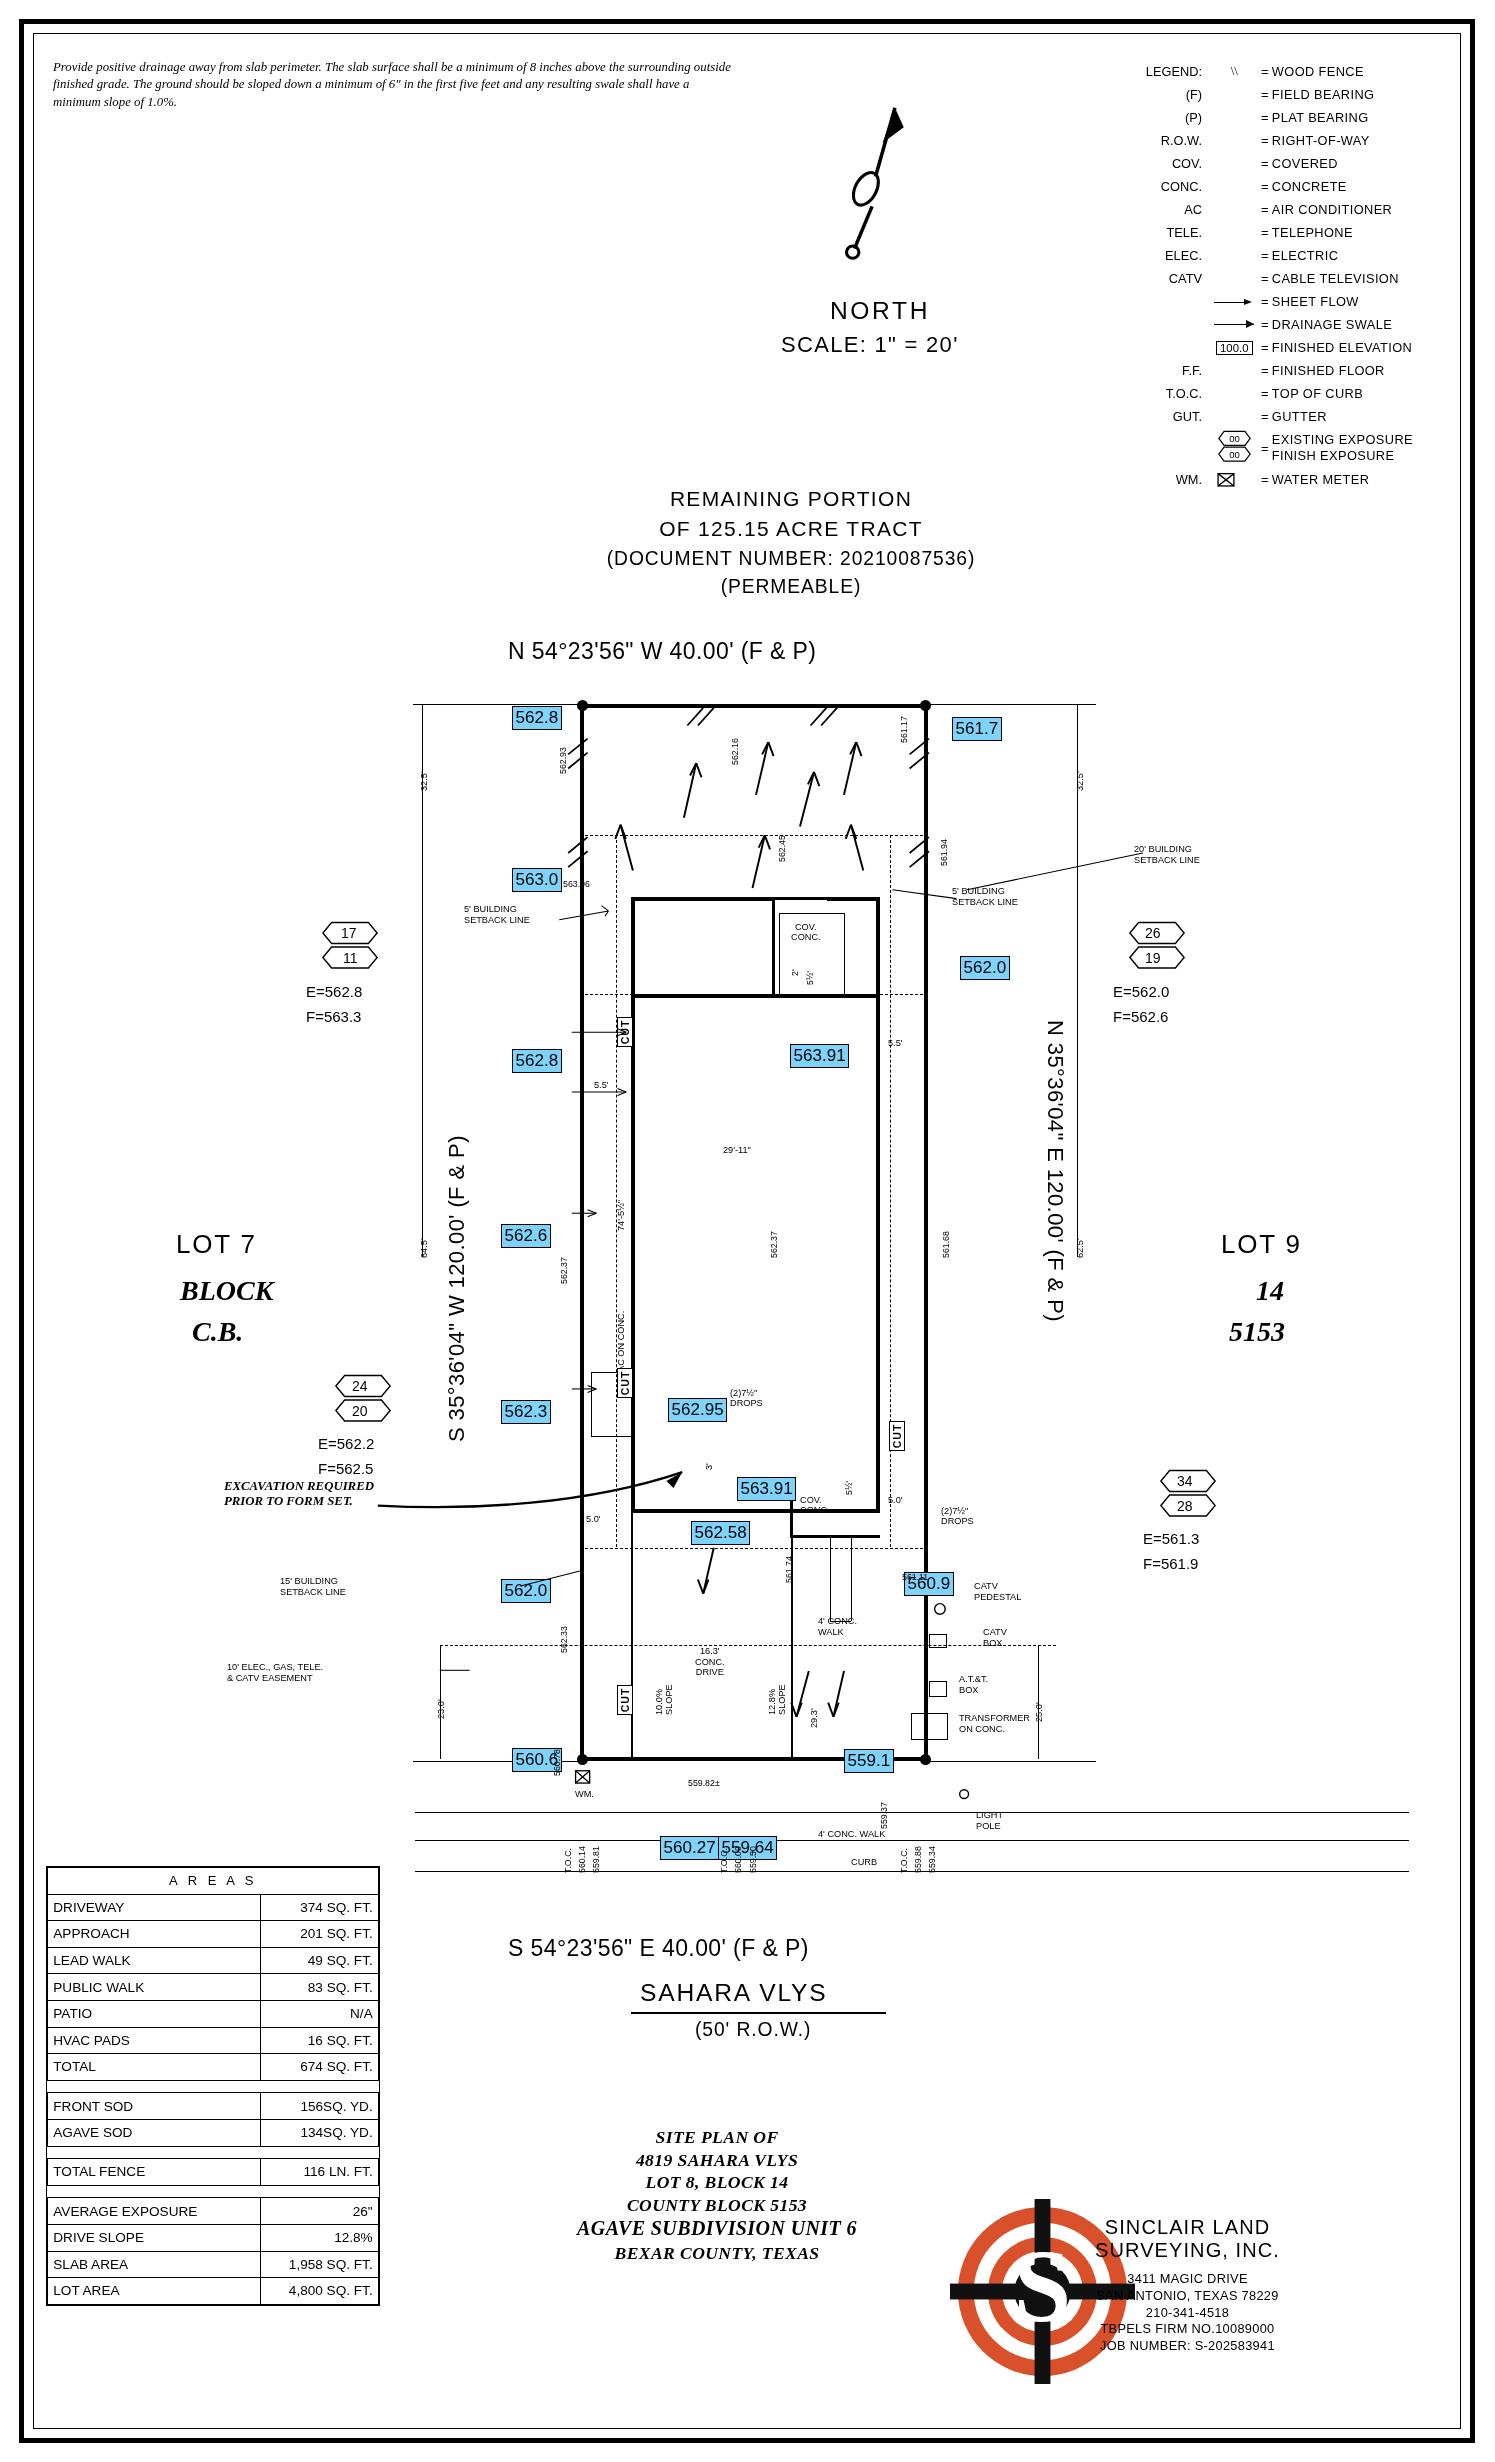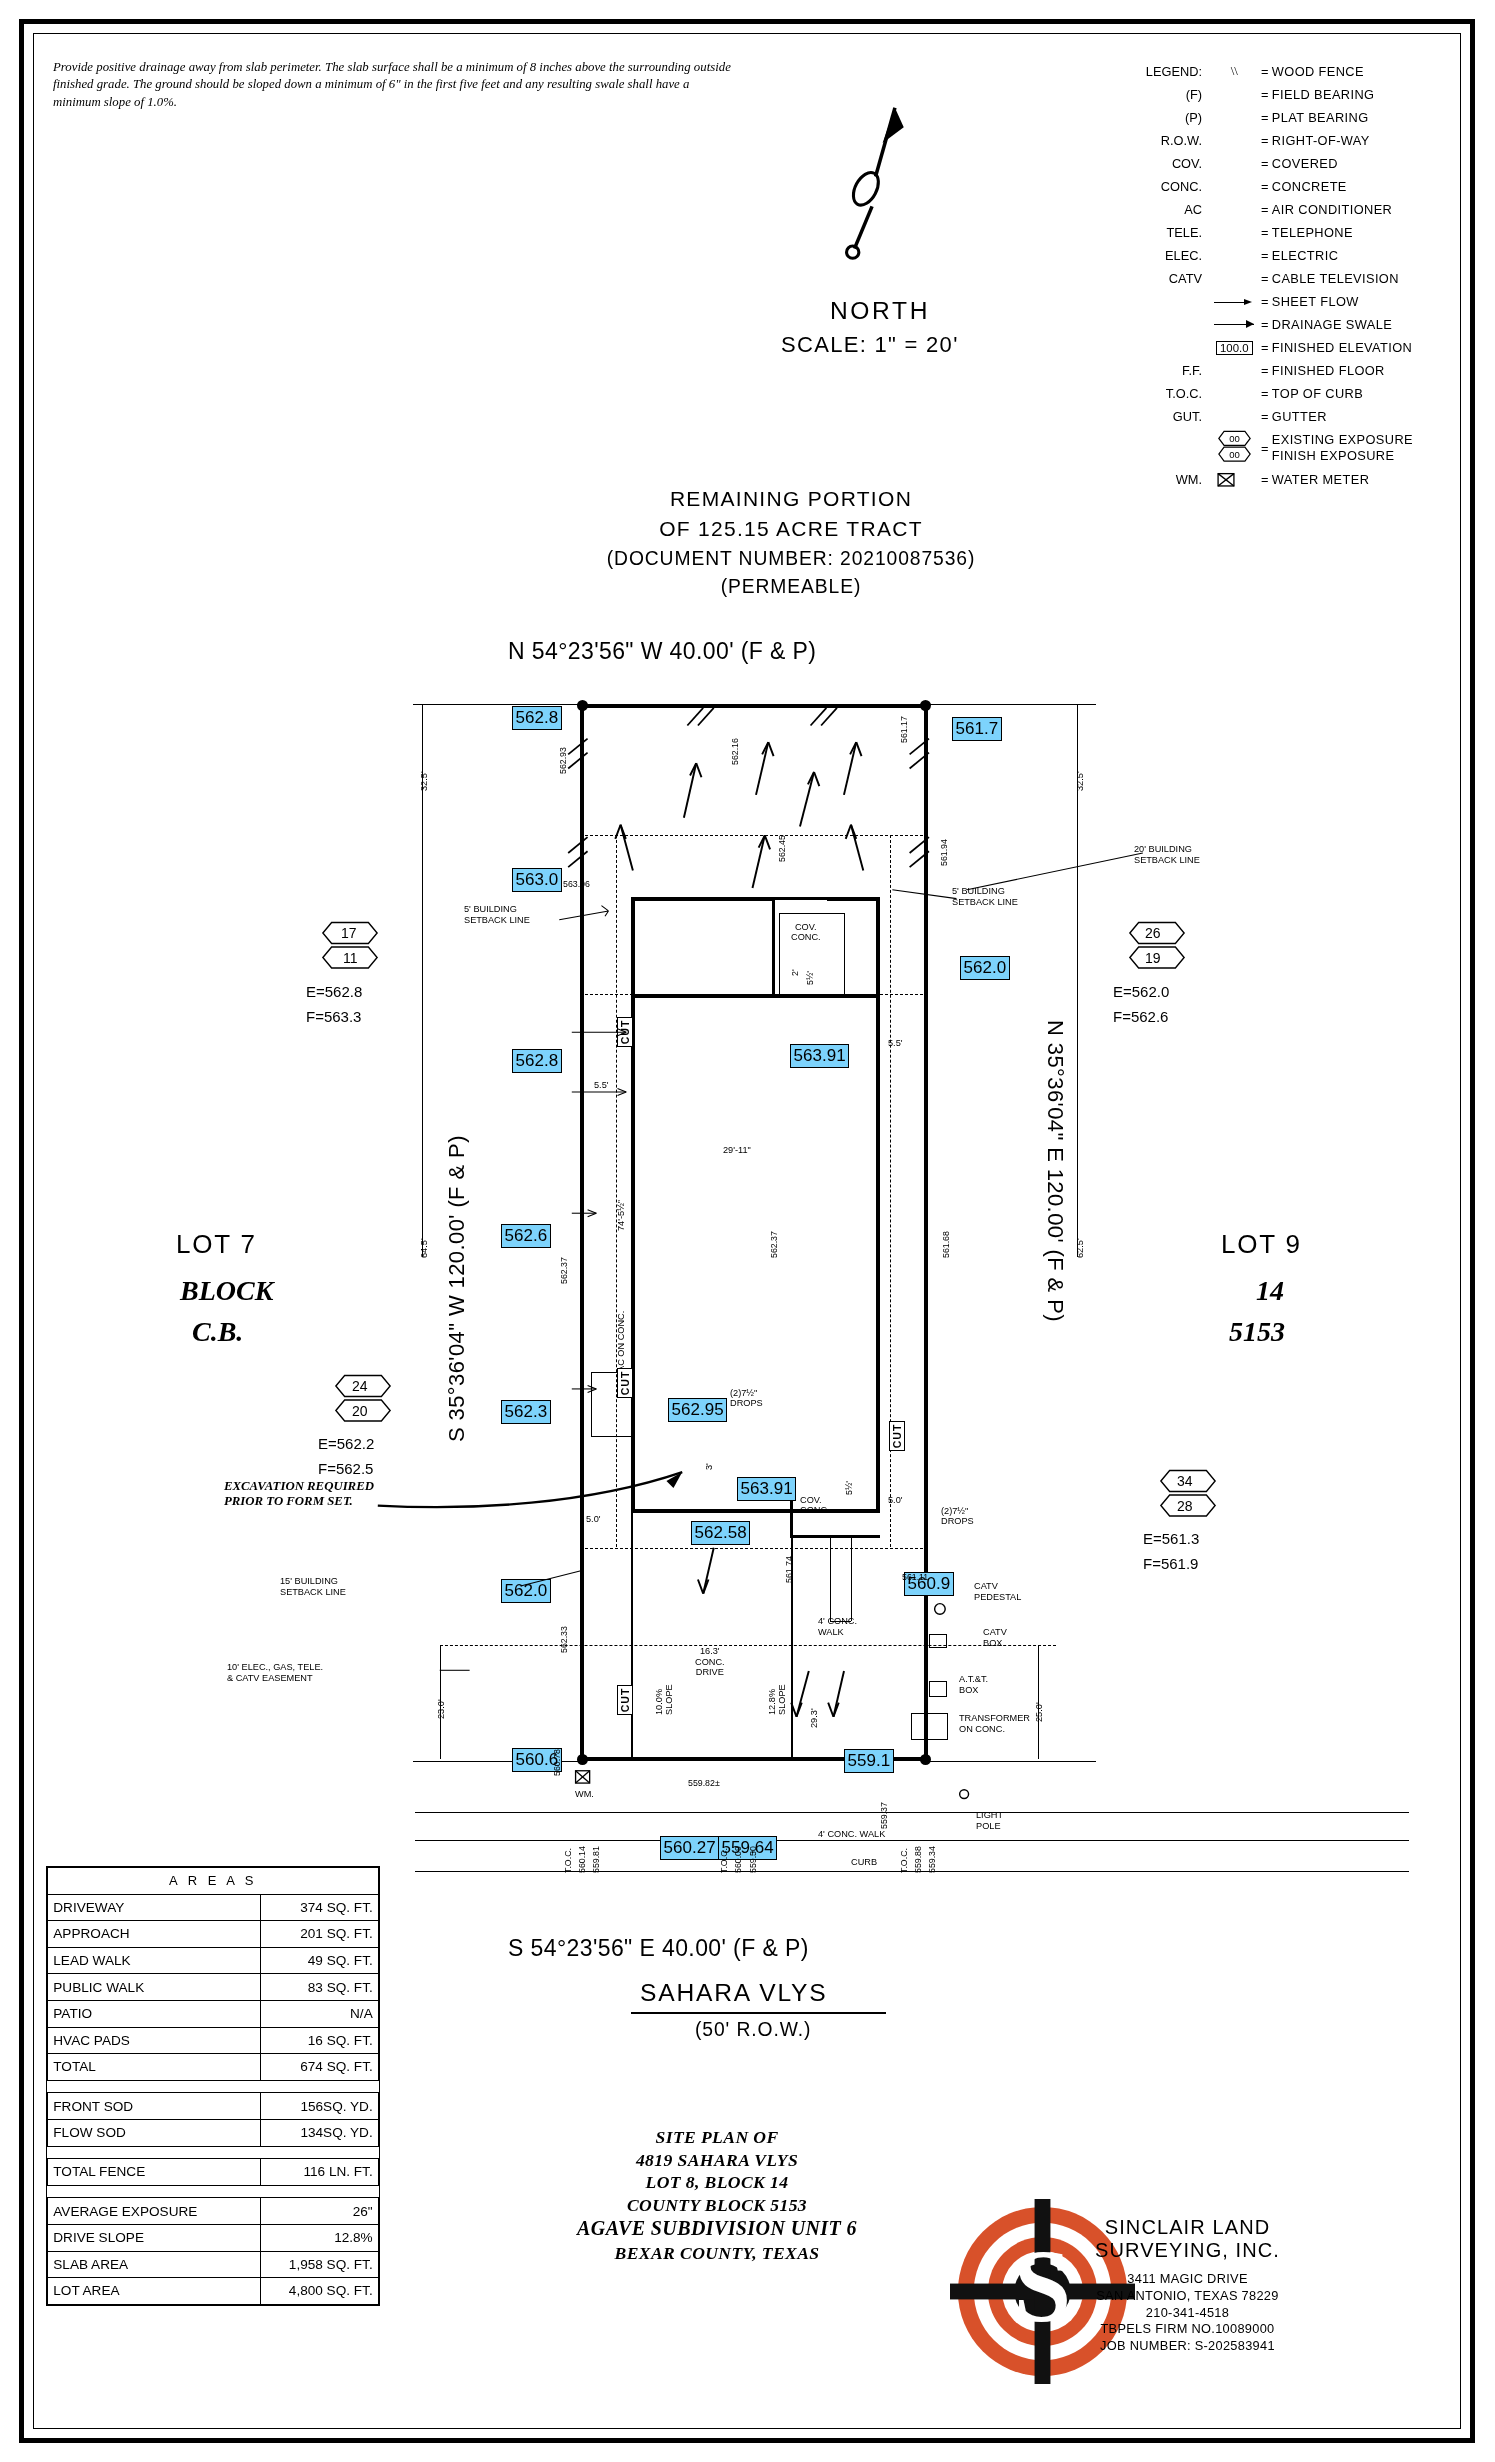--- a/index.html
+++ b/index.html
@@ -587,21 +587,21 @@
           </tr>
       <tr class="gap">
             <td style="border:none;"></td>
             <td style="border:none;"></td>
           </tr>
       <tr>
             <td>FRONT SOD</td>
             <td class="r">156SQ. YD.</td>
           </tr>
       <tr>
-            <td>FLOW SOD</td>
+            <td>AGAVE SOD</td>
             <td class="r">134SQ. YD.</td>
           </tr>
       <tr class="gap">
             <td style="border:none;"></td>
             <td style="border:none;"></td>
           </tr>
       <tr>
             <td>TOTAL FENCE</td>
             <td class="r">116 LN. FT.</td>
           </tr>

